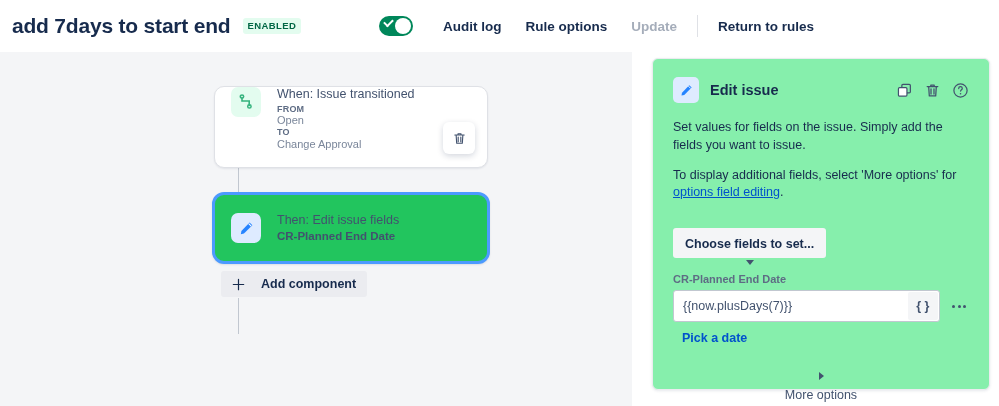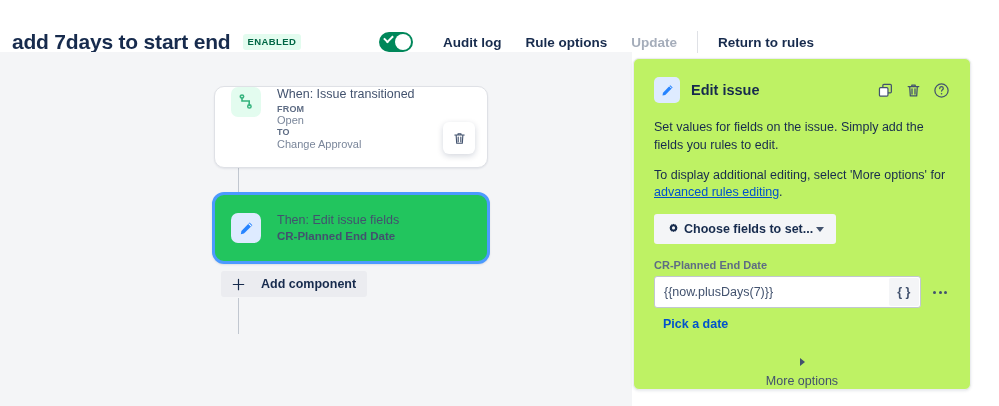--- a/index.html
+++ b/index.html
@@ -7,21 +7,21 @@
     margin: 0; padding: 0;
     width: 999px; height: 406px;
     background: #FFFFFF;
     font-family: "Liberation Sans", sans-serif;
     color: #172B4D;
     overflow: hidden;
   }
 
   
   .header {
-    position: absolute; left: 0; top: 16px;
+    position: absolute; left: 0; top: 0;
     width: 834px; height: 52px;
     background: #FFFFFF;
     display: flex; align-items: center;
   }
   .rule-title {
     margin-left: 12px;
     font-size: 21px;
     font-weight: 600;
     letter-spacing: -0.2px;
     color: #172B4D;
@@ -187,23 +187,23 @@
     font-family: "Liberation Sans", sans-serif;
     font-size: 12.5px;
     font-weight: 600;
     color: #172B4D;
     cursor: pointer;
   }
 
   
   .panel {
     position: absolute;
-    left: 633px; top: 58px;
+    left: 652px; top: 58px;
     width: 338px; height: 332px;
-    background: #bef264;
+    background: #86efac;
     border: 1px solid #EBECF0;
     border-radius: 6px;
     box-shadow: 0 1px 3px rgba(9,30,66,0.10);
     padding: 18px 20px 0 20px;
   }
   .panel-head {
     display: flex; align-items: center;
     margin-bottom: 16px;
   }
   .panel-head .icon-box {
@@ -231,32 +231,33 @@
     margin-bottom: 12px;
   }
   .panel-desc a {
     color: #0052CC;
     text-decoration: underline;
     cursor: pointer;
   }
 
   .choose-fields {
     display: inline-flex; align-items: center;
-    gap: 3px;
+    gap: 9px;
     height: 30px;
     background: #F4F5F7;
     border: none;
     border-radius: 3px;
     padding: 0 12px;
     font-family: "Liberation Sans", sans-serif;
     font-size: 12.5px;
     font-weight: 600;
     color: #172B4D;
     cursor: pointer;
     margin-bottom: 15px;
+    flex-direction: column;
   }
   .chev-down {
     width: 0; height: 0;
     border-left: 4px solid transparent;
     border-right: 4px solid transparent;
     border-top: 5px solid #42526E;
   }
 
   .field-label {
     font-size: 11px;
@@ -448,24 +449,24 @@
       <span>
         <svg width="17" height="17" viewBox="0 0 18 18">
           <circle cx="9" cy="9" r="7" fill="none" stroke="#42526E" stroke-width="1.3"></circle>
           <path d="M7.1 6.9c0-1.1.9-1.9 1.9-1.9s1.9.7 1.9 1.8c0 1.3-1.8 1.4-1.8 2.8" fill="none" stroke="#42526E" stroke-width="1.3" stroke-linecap="round"></path>
           <circle cx="9.05" cy="12.4" r="0.85" fill="#42526E"></circle>
         </svg>
       </span>
     </div>
   </div>
 
-  <div class="panel-desc">Set values for fields on the issue. Simply add the fields you rules to edit.</div>
+  <div class="panel-desc">Set values for fields on the issue. Simply add the fields you want to issue.</div>
 
   <div class="panel-desc">
-    <span>To display additional editing, select 'More options' for </span><a>advanced rules editing</a><span>.</span>
+    <span>To display additional fields, select 'More options' for </span><a>options field editing</a><span>.</span>
   </div>
 
   <button class="choose-fields">
     <svg width="15" height="15" viewBox="0 0 18 18">
       <path d="M9 2.1l1.1.9 1.4-.2.5 1.3 1.3.5-.2 1.4.9 1.1-.9 1.1.2 1.4-1.3.5-.5 1.3-1.4-.2-1.1.9-1.1-.9-1.4.2-.5-1.3-1.3-.5.2-1.4-.9-1.1.9-1.1-.2-1.4 1.3-.5.5-1.3 1.4.2z" fill="#172B4D"></path>
       <circle cx="9" cy="7.1" r="1.9" fill="#F4F5F7"></circle>
     </svg>
     <span>Choose fields to set...</span>
     <span class="chev-down"></span>
   </button>

